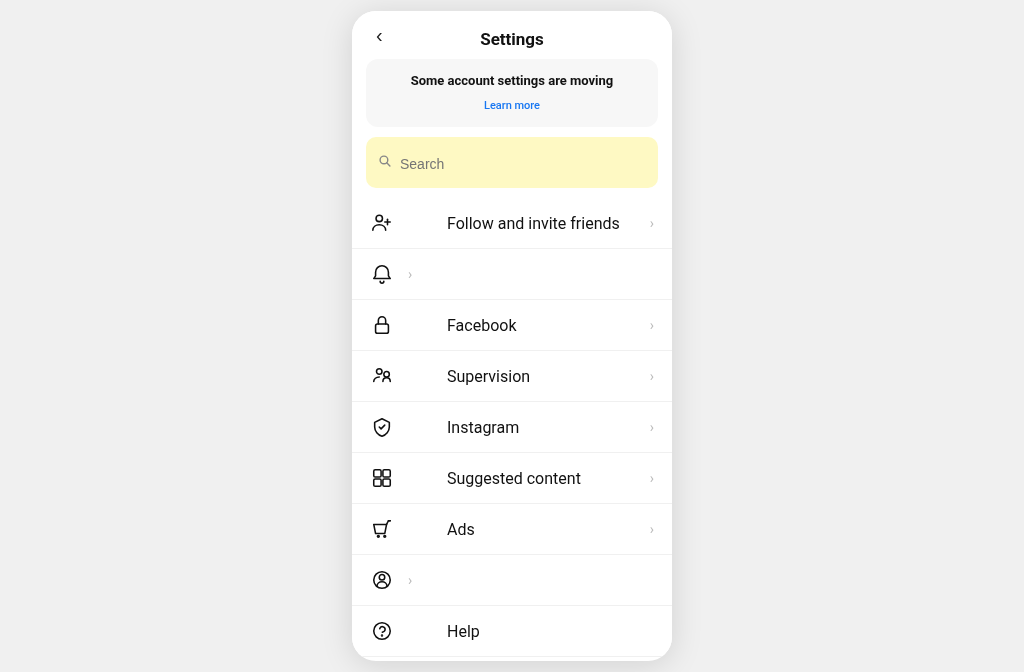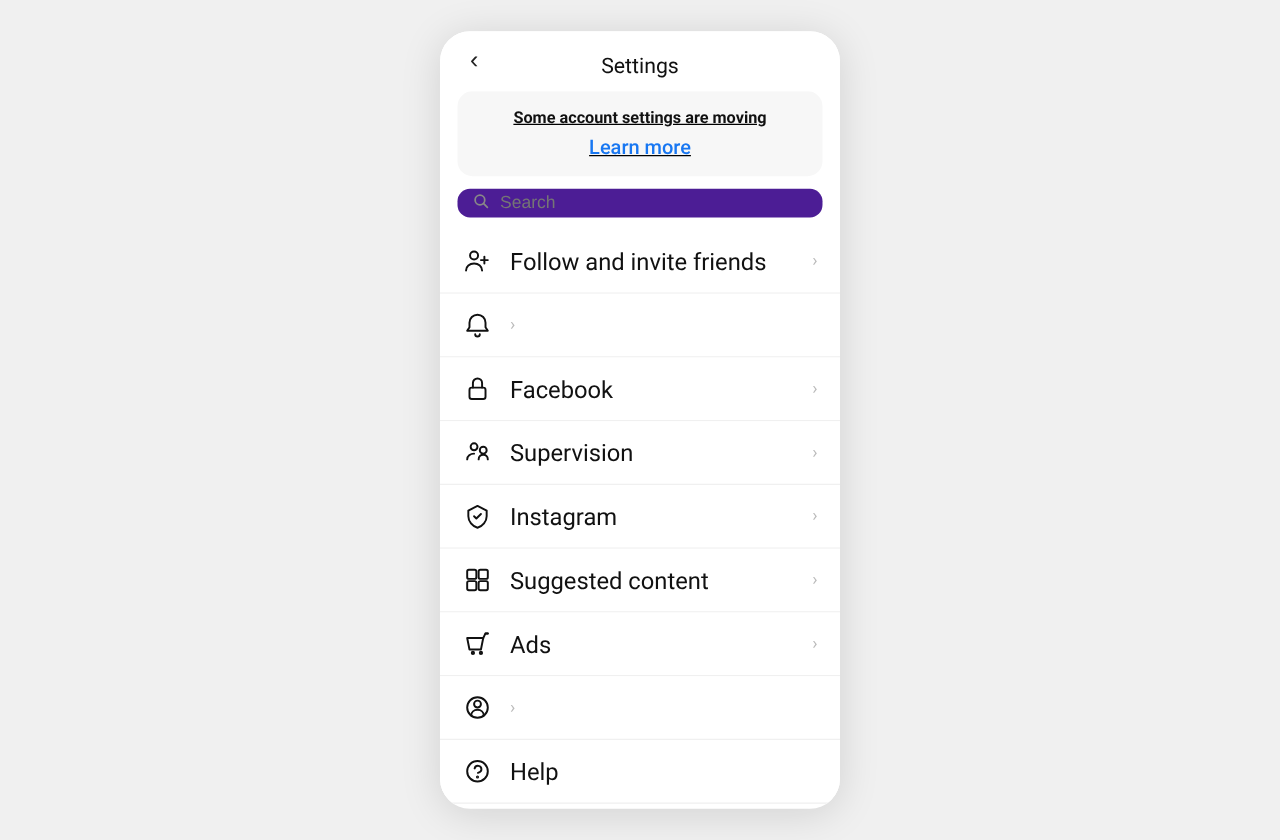--- a/index.html
+++ b/index.html
@@ -36,56 +36,55 @@
       transform: translateY(-50%);
       background: none;
       border: none;
       cursor: pointer;
       font-size: 20px;
       color: #222;
       padding: 4px 8px;
     }
     .header-title {
       font-size: 17px;
-      font-weight: 400;
+      font-weight: 700;
       color: #111;
     }
     .banner {
       background: #f7f7f7;
       margin: 0 14px 10px;
       border-radius: 12px;
       padding: 14px 16px;
       text-align: center;
-      text-decoration: underline;
     }
     .banner-title {
       font-size: 13px;
       font-weight: 700;
       color: #111;
       margin-bottom: 6px;
     }
     .banner-desc {
       font-size: 11.5px;
       color: #555;
       line-height: 1.5;
       margin-bottom: 7px;
     }
     .banner-link {
-      font-size: 16px;
+      font-size: 11px;
       color: #1877f2;
       text-decoration: none;
       font-weight: 500;
     }
     .search-bar {
       margin: 0 14px 6px;
-      background: #4c1d95;
+      background: #fef9c3;
       border-radius: 10px;
       display: flex;
-      align-items: flex-start;
-      padding: 2px 12px;
+      align-items: flex-end;
+      padding: 16px 12px;
       gap: 8px;
     }
     .search-icon-svg {
       color: #888;
       flex-shrink: 0;
     }
     .search-input {
       background: transparent;
       border: none;
       outline: none;
@@ -110,23 +109,24 @@
     .menu-item-icon {
       width: 24px;
       height: 24px;
       display: flex;
       align-items: center;
       justify-content: center;
       flex-shrink: 0;
     }
     .menu-item-label {
       flex: 1;
-      font-size: 19px;
+      font-size: 16px;
       color: #111;
       font-weight: 400;
+      margin-left: 39px;
     }
     .chevron-icon {
       color: #bbb;
       font-size: 14px;
     }
     svg.menu-svg {
       width: 22px;
       height: 22px;
       stroke: #111;
       stroke-width: 1.7;

